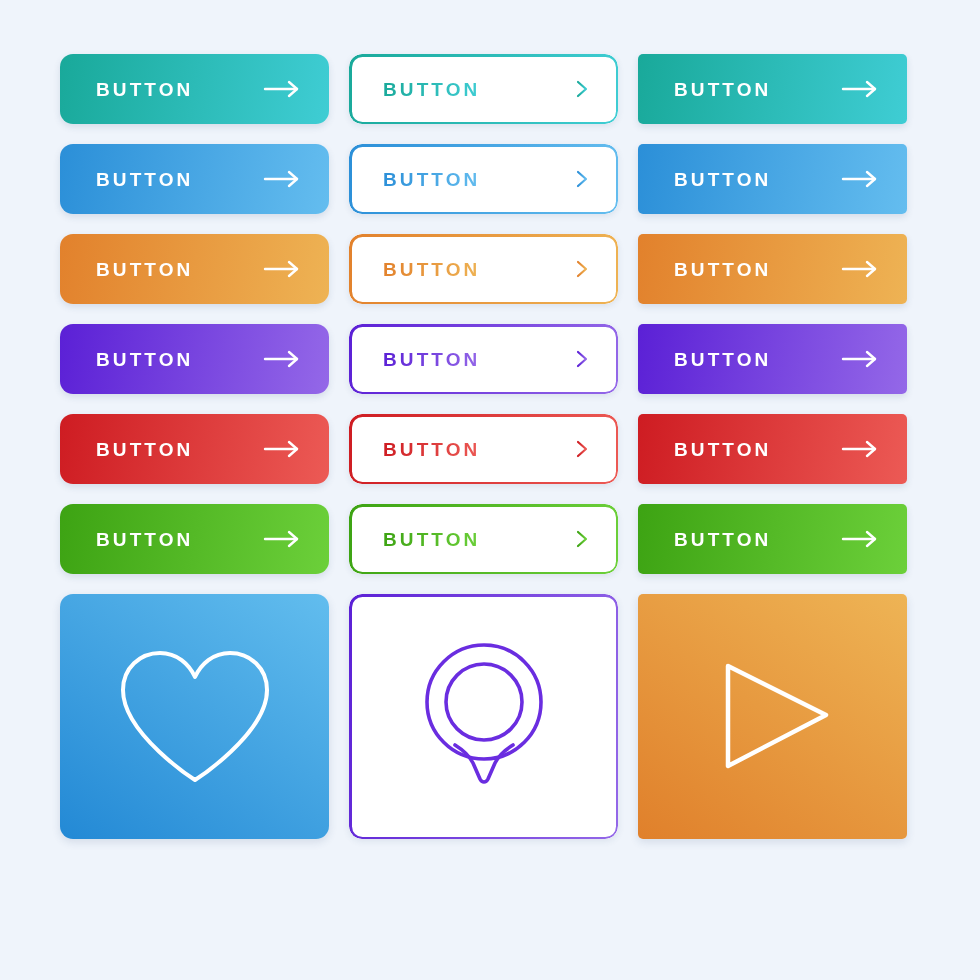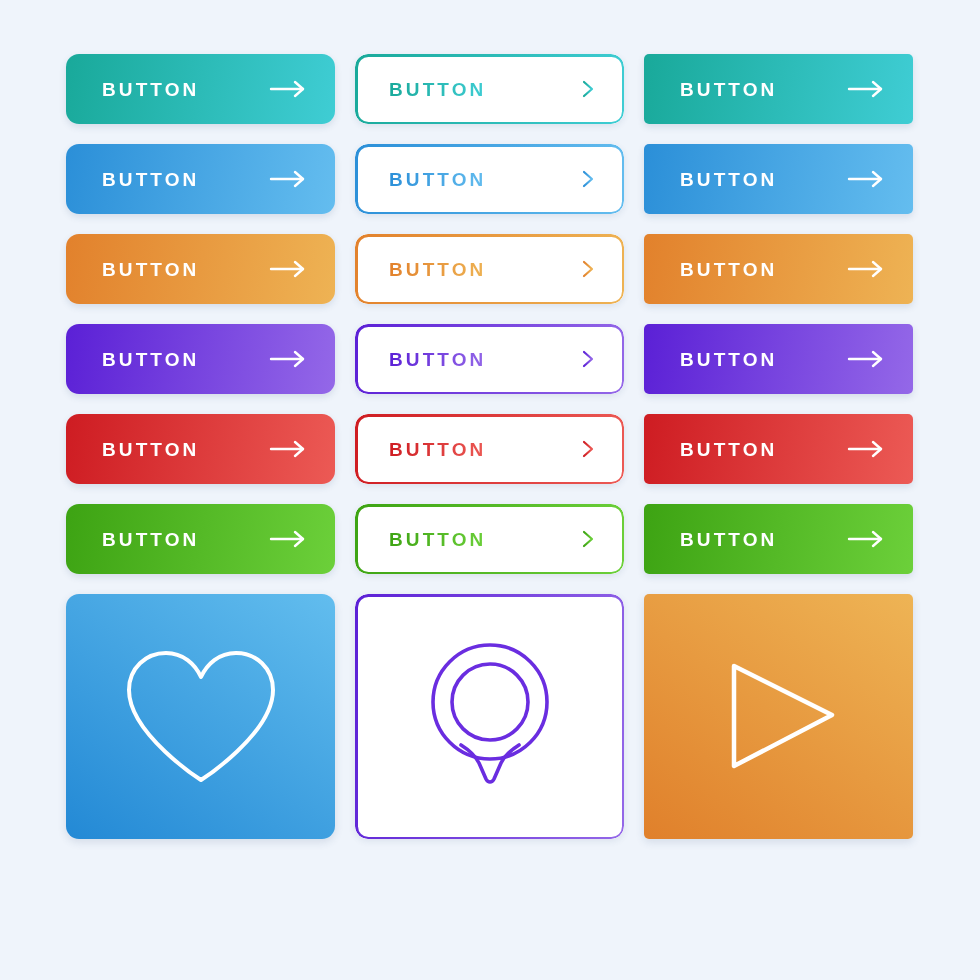--- a/index.html
+++ b/index.html
@@ -8,21 +8,21 @@
     width: 980px; height: 980px;
     background: #eff4fb;
     font-family: "Liberation Sans", sans-serif;
     overflow: hidden;
   }
   .board { position: relative; width: 980px; height: 980px; }
 
   
   .grid {
     position: absolute;
-    left: 66px; top: 54px;
+    left: 60px; top: 54px;
     width: 873px;
     display: grid;
     grid-template-columns: 269px 269px 269px;
     column-gap: 33px;
     row-gap: 37px;
     gap: 20px;
   }
 
   
   .btn {

